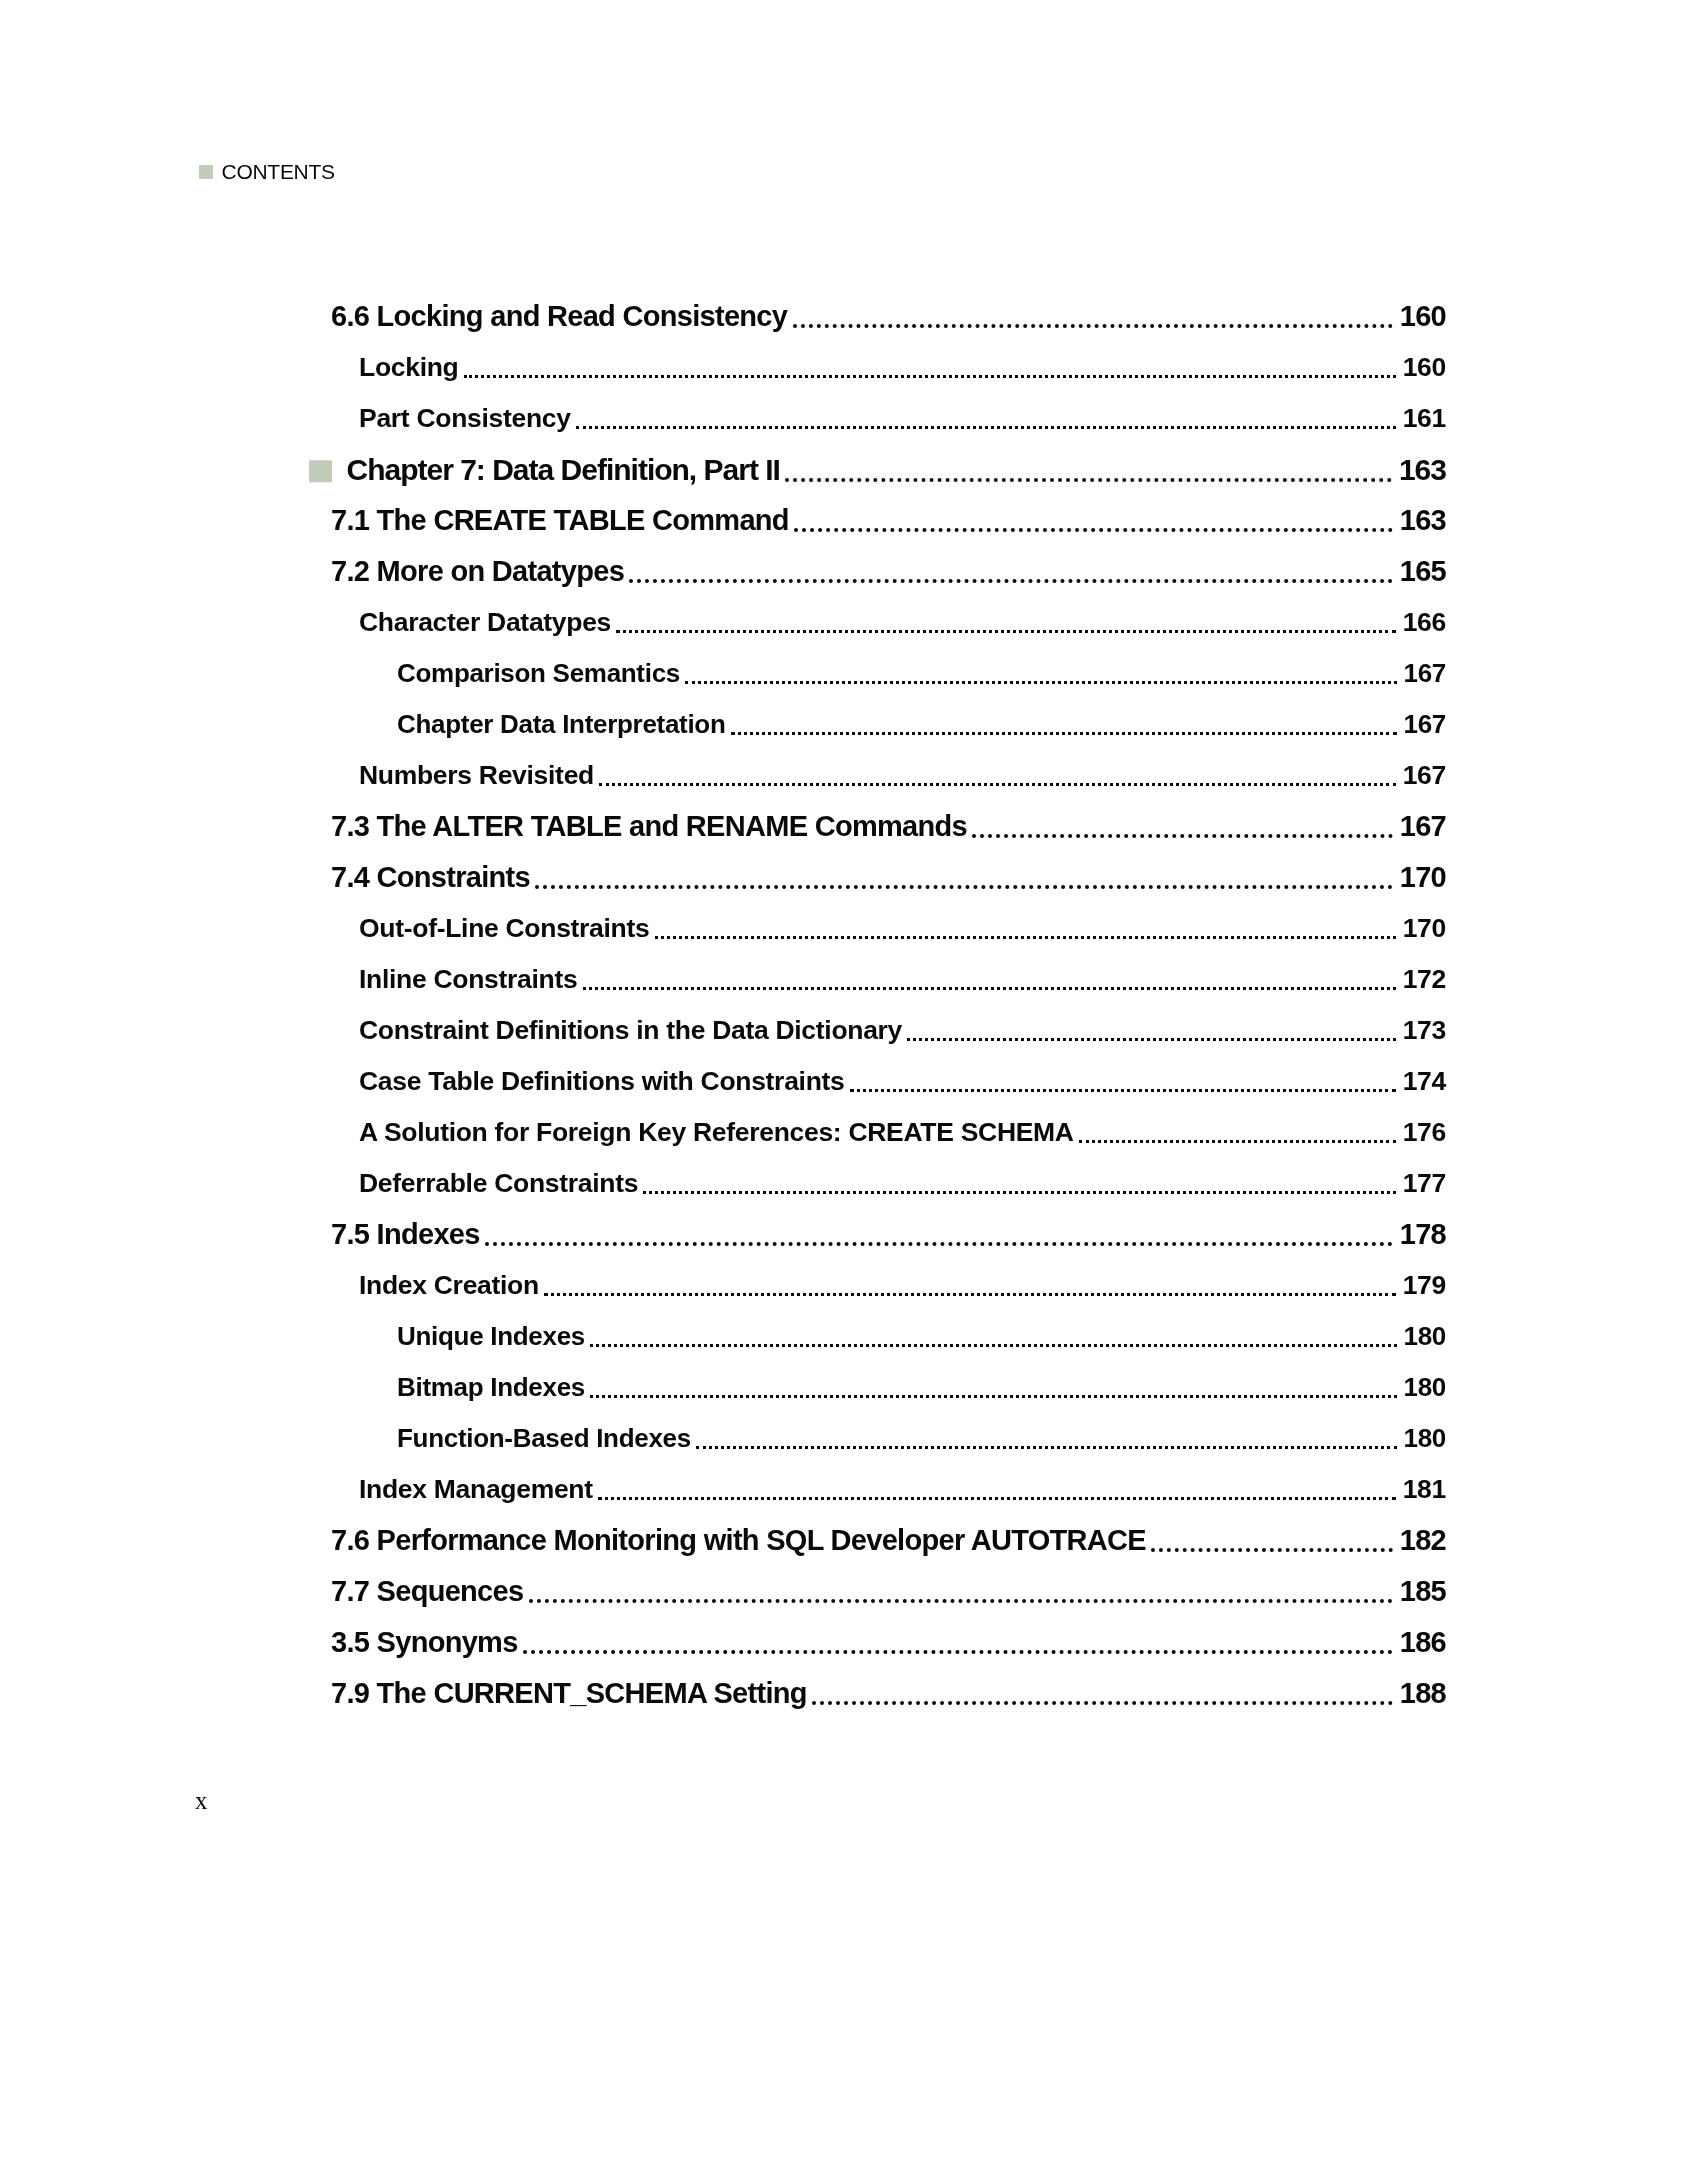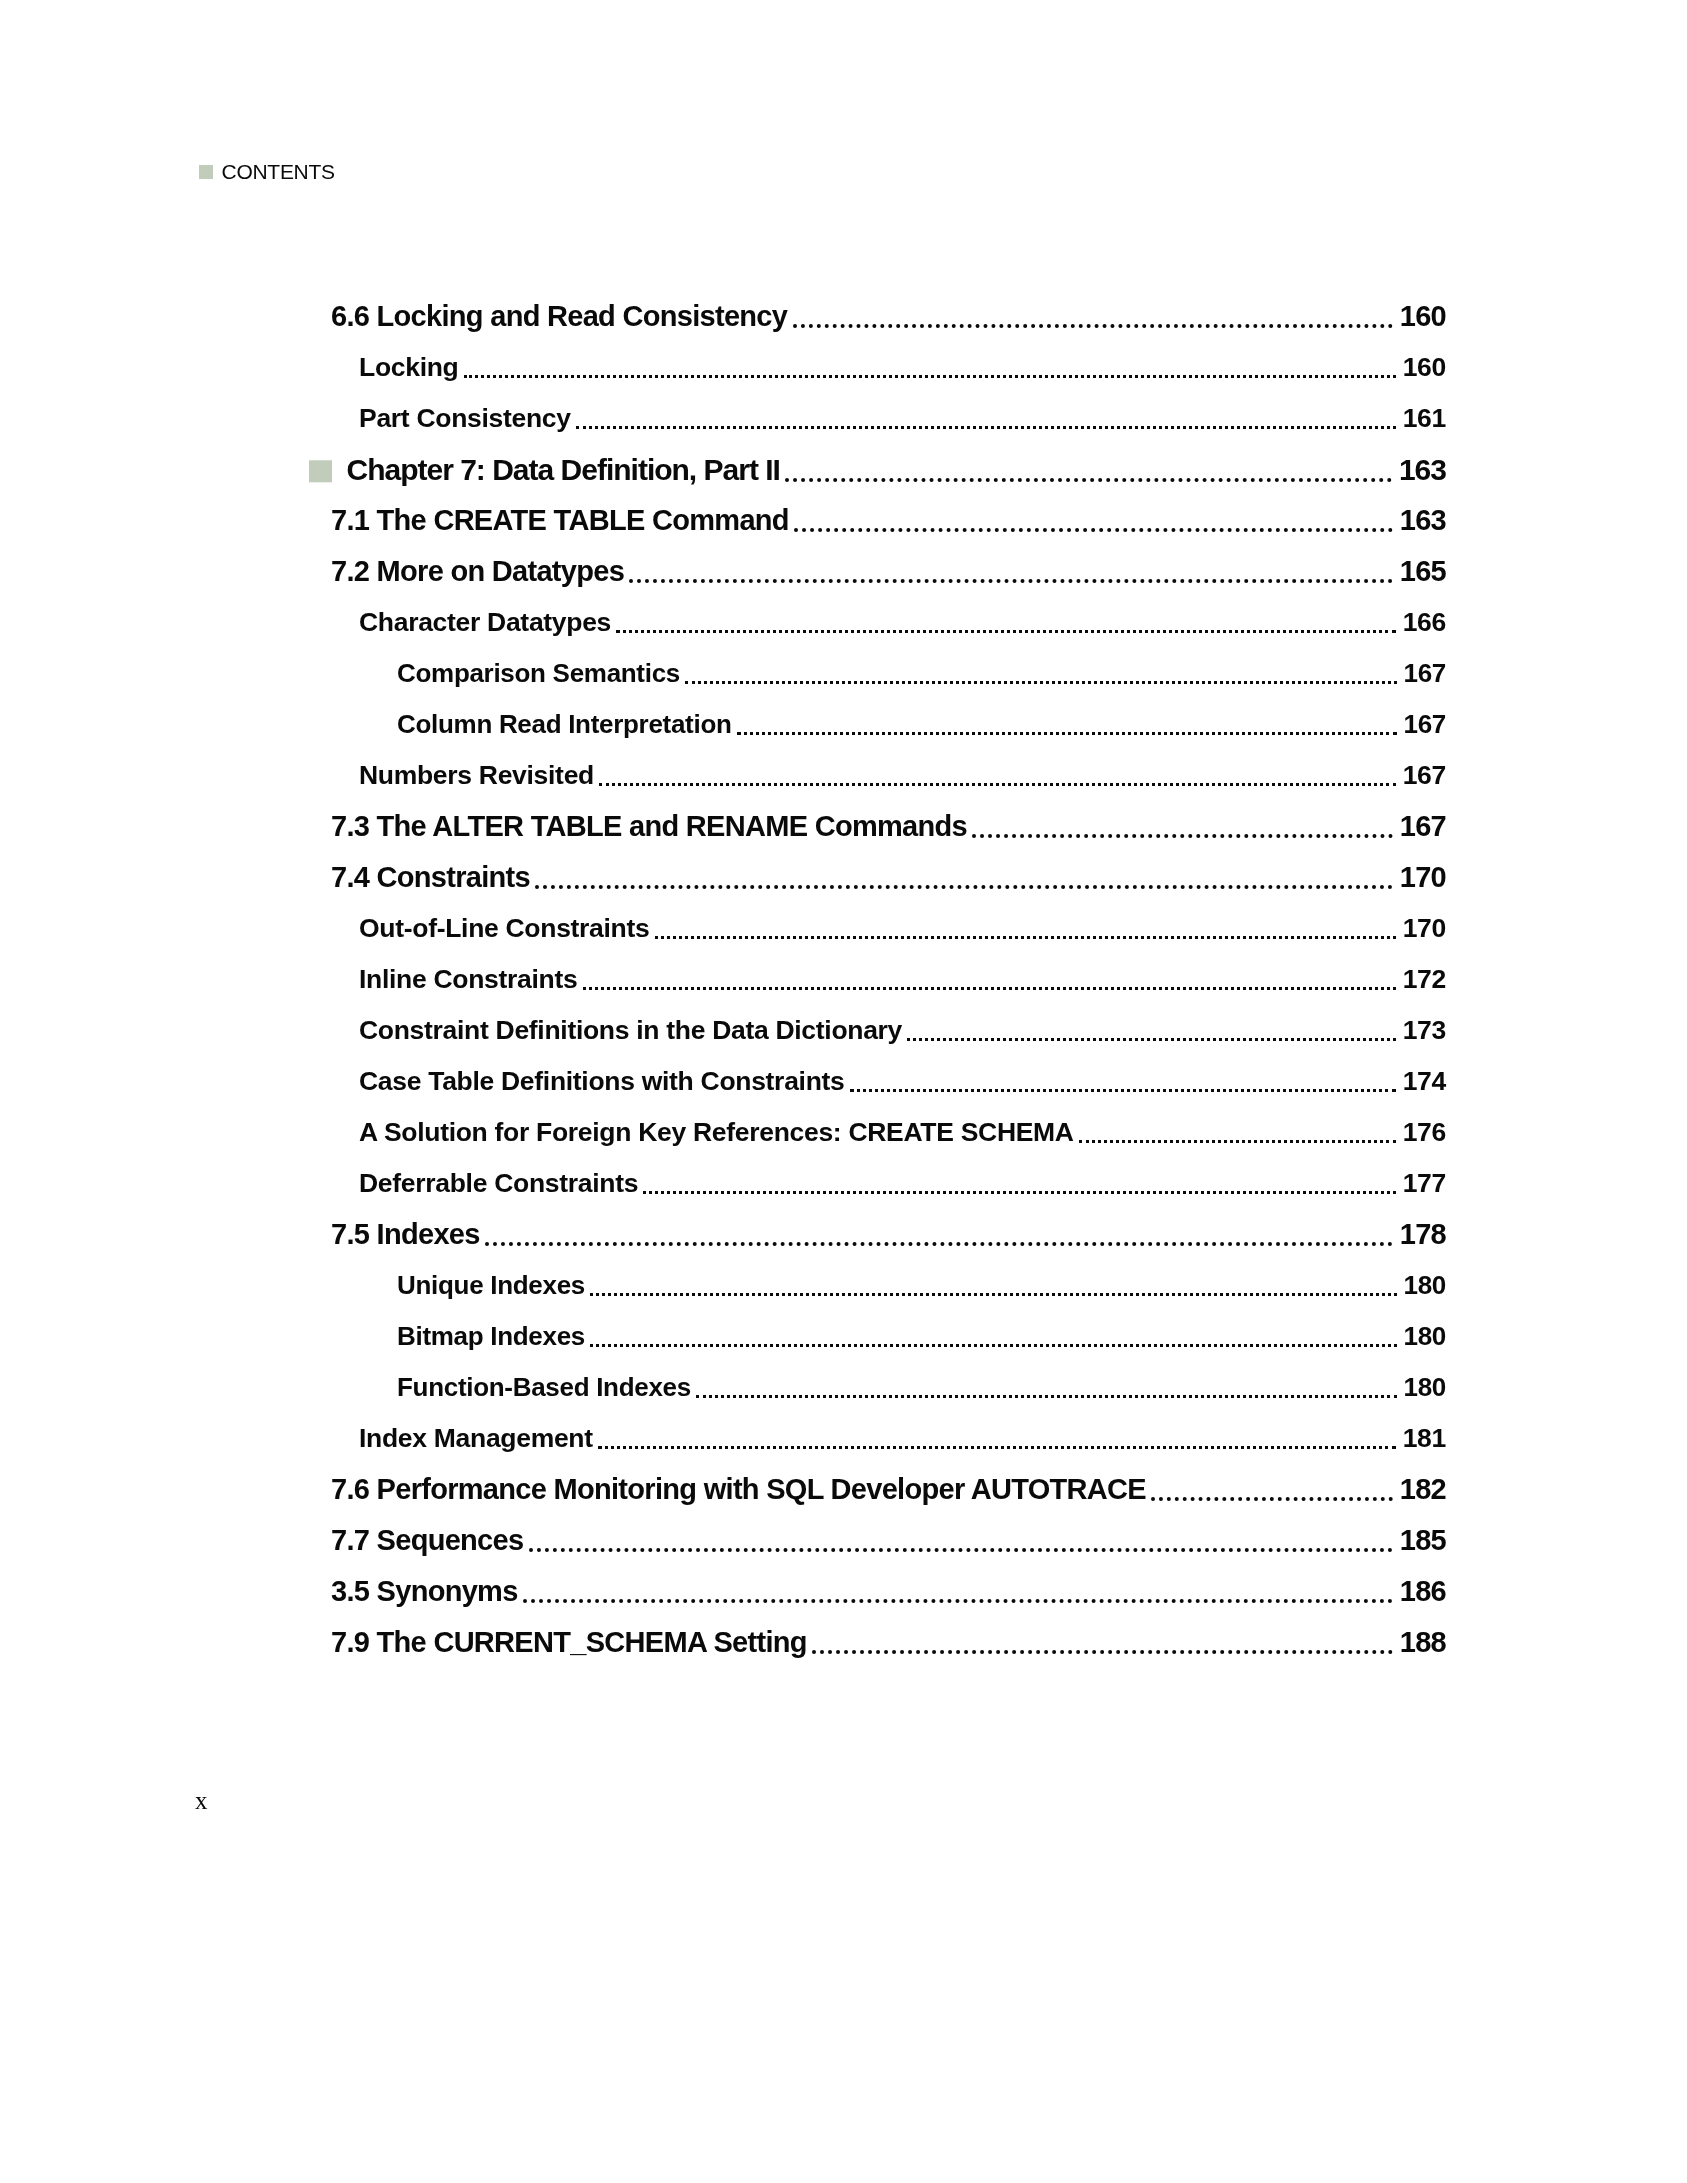--- a/index.html
+++ b/index.html
@@ -152,21 +152,21 @@
         <span class="label">Character Datatypes</span>
         <span class="leader"></span>
         <span class="pagenum">166</span>
       </div>
       <div class="row row-subsub">
         <span class="label">Comparison Semantics</span>
         <span class="leader"></span>
         <span class="pagenum">167</span>
       </div>
       <div class="row row-subsub">
-        <span class="label">Column Read Interpretation</span>
+        <span class="label">Chapter Data Interpretation</span>
         <span class="leader"></span>
         <span class="pagenum">167</span>
       </div>
       <div class="row row-sub">
         <span class="label">Numbers Revisited</span>
         <span class="leader"></span>
         <span class="pagenum">167</span>
       </div>
       <div class="row row-section">
         <span class="label">7.3 The ALTER TABLE and RENAME Commands</span>
@@ -205,20 +205,25 @@
       </div>
       <div class="row row-sub">
         <span class="label">Deferrable Constraints</span>
         <span class="leader"></span>
         <span class="pagenum">177</span>
       </div>
       <div class="row row-section">
         <span class="label">7.5 Indexes</span>
         <span class="leader"></span>
         <span class="pagenum">178</span>
+      </div>
+      <div class="row row-sub">
+        <span class="label">Index Creation</span>
+        <span class="leader"></span>
+        <span class="pagenum">179</span>
       </div>
       <div class="row row-subsub">
         <span class="label">Unique Indexes</span>
         <span class="leader"></span>
         <span class="pagenum">180</span>
       </div>
       <div class="row row-subsub">
         <span class="label">Bitmap Indexes</span>
         <span class="leader"></span>
         <span class="pagenum">180</span>

